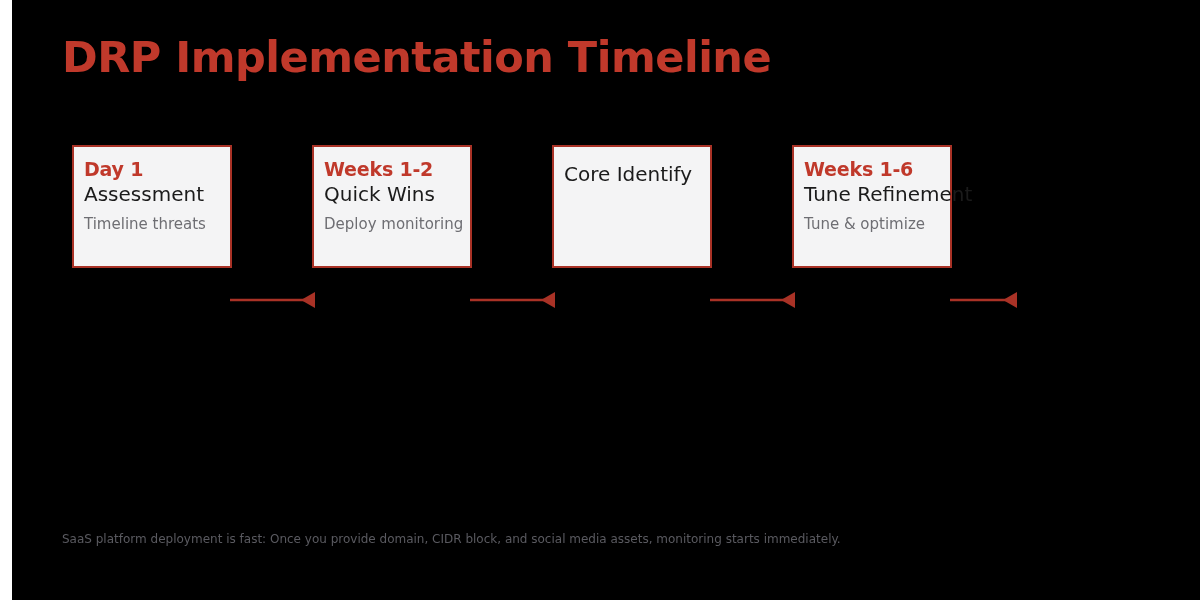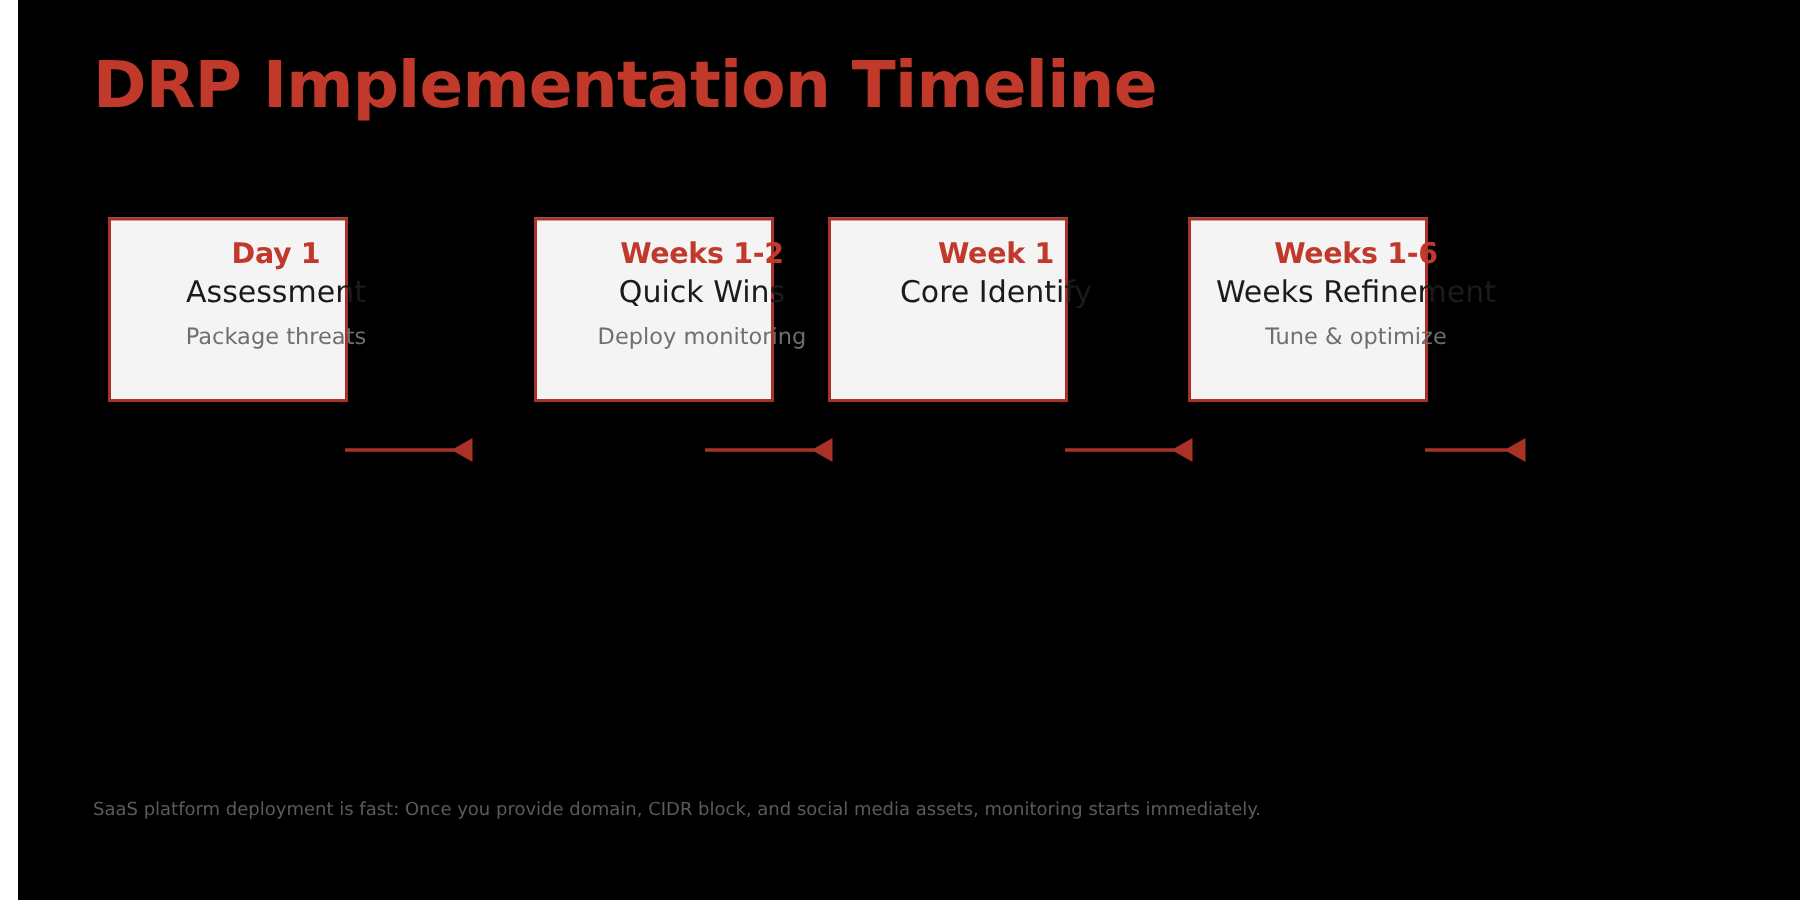--- a/index.html
+++ b/index.html
@@ -55,21 +55,20 @@
     box-sizing: border-box;
     border: 2px solid #A93226;
     background: #F4F4F5;
   }
 
   .tl-card-inner {
     position: absolute;
     left: 10px;
     top: 13px;
     width: 200px;
-    text-align: center;
   }
 
   .tl-period {
     font-size: 19px;
     font-weight: 700;
     color: #C0392B;
     line-height: 1.05;
     letter-spacing: -0.2px;
     white-space: nowrap;
   }
@@ -120,43 +119,42 @@
 <div id="slide">
 
   <div id="page-title">DRP Implementation Timeline</div>
 
   <div id="timeline">
 
     <div class="tl-card" style="left:60px;">
       <div class="tl-card-inner">
         <div class="tl-period">Day 1</div>
         <div class="tl-phase">Assessment</div>
-        <div class="tl-detail">Package threats</div>
+        <div class="tl-detail">Timeline threats</div>
       </div>
     </div>
 
-    <div class="tl-card" style="left:300px;margin-left:44px;">
+    <div class="tl-card" style="left:300px;">
       <div class="tl-card-inner">
         <div class="tl-period">Weeks 1-2</div>
         <div class="tl-phase">Quick Wins</div>
         <div class="tl-detail">Deploy monitoring</div>
       </div>
     </div>
 
     <div class="tl-card" style="left:540px;">
       <div class="tl-card-inner">
-        <div class="tl-period">Week 1</div>
         <div class="tl-phase">Core Identify</div>
       </div>
     </div>
 
     <div class="tl-card" style="left:780px;">
       <div class="tl-card-inner">
         <div class="tl-period">Weeks 1-6</div>
-        <div class="tl-phase">Weeks Refinement</div>
+        <div class="tl-phase">Tune Refinement</div>
         <div class="tl-detail">Tune &amp; optimize</div>
       </div>
     </div>
 
 
     <div class="tl-arrow" style="left:218px;">
       <svg width="86" height="24" viewBox="0 0 86 24" aria-hidden="true">
         <line x1="0" y1="12" x2="78" y2="12" stroke="#A93226" stroke-width="2.4"></line>
         <polygon points="71,12 85,4 85,20" fill="#A93226"></polygon>
       </svg>

